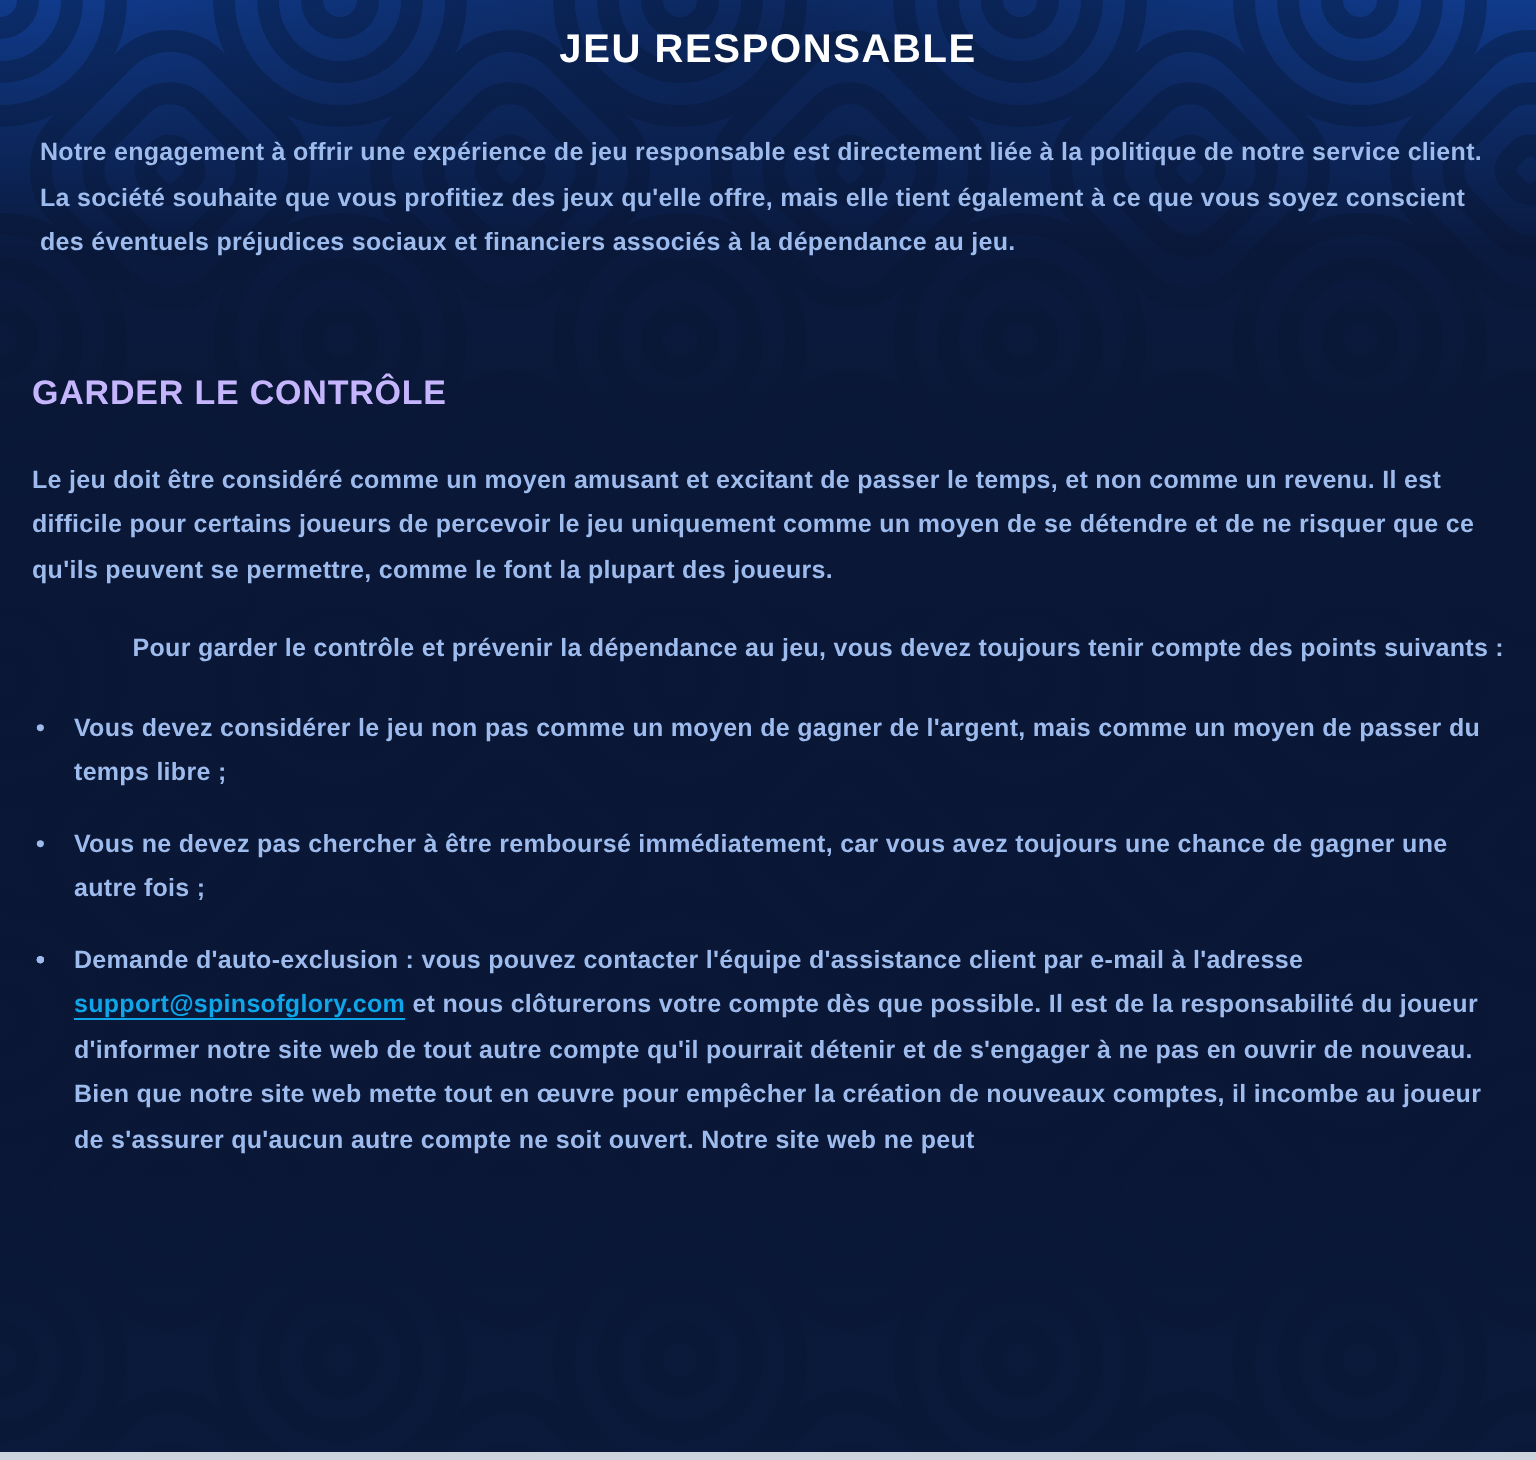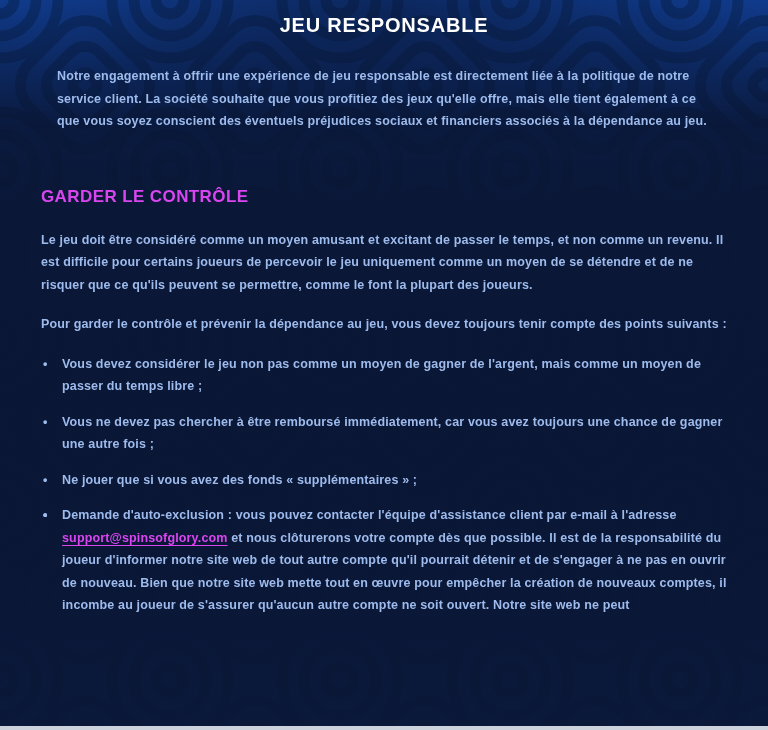--- a/index.html
+++ b/index.html
@@ -19,58 +19,58 @@
         rgba(9,20,48,0.15) 0%,
         rgba(9,20,48,0.55) 9%,
         rgba(9,20,48,0.86) 17%,
         rgba(10,22,52,0.965) 28%,
         rgba(10,22,52,0.985) 55%,
         rgba(10,22,52,0.975) 80%,
         rgba(10,22,52,0.93) 100%);
   }
   .content {
     position:relative; z-index:2;
-    padding:0 41px;
+    padding:0 16px;
     color:#9dbbec;
     font-size:12.5px;
     font-weight:700;
     line-height:22.5px;
     letter-spacing:0.15px;
   }
   .page-title {
     margin:0; padding-top:13px;
     text-align:center;
     color:#ffffff;
     font-size:20px; line-height:24px;
     font-weight:700; letter-spacing:0.8px;
   }
-  .intro { margin:28px 16px 0; }
+  .intro { margin:28px 4px 0; }
   .section-heading {
     margin:54px 0 0;
-    color:#d946ef;
+    color:#c4b5fd;
     font-size:17px; line-height:20px;
     font-weight:700; letter-spacing:0.4px;
   }
   .para-1 { margin:22px 0 16px; }
-  .para-2 { margin:17px 0 0; }
+  .para-2 { margin:17px 0 0;text-align:right; }
   .guidelines {
     margin:17px 0 0; padding:0;
     list-style:none;
   }
   .guidelines li {
     position:relative;
     padding-left:21px;
     margin:0 0 13px 0;
   }
   .guidelines li:last-child { margin-bottom:0; }
   .guidelines li .bullet-dot {
     position:absolute; left:2px; top:0;
   }
   .support-link {
-    color:#d946ef;
+    color:#0ea5e9;
     text-decoration:underline;
     text-decoration-thickness:1px;
     text-underline-offset:3px;
     cursor:pointer;
   }
   .bottom-strip {
     position:absolute; left:0; right:0; bottom:0;
     height:4px; z-index:3;
     background:#ccd3dc;
   }
@@ -124,21 +124,20 @@
       <li>
         <span class="bullet-dot">•</span>
         <span>Vous devez considérer le jeu non pas comme un moyen de gagner de l'argent, mais comme un moyen de passer du temps libre ;</span>
       </li>
       <li>
         <span class="bullet-dot">•</span>
         <span>Vous ne devez pas chercher à être remboursé immédiatement, car vous avez toujours une chance de gagner une autre fois ;</span>
       </li>
       <li>
         <span class="bullet-dot">•</span>
-        <span>Ne jouer que si vous avez des fonds « supplémentaires » ;</span>
       </li>
       <li>
         <span class="bullet-dot">•</span>
       </li>
       <li>
         <span class="bullet-dot">•</span>
       </li>
       <li>
         <span class="bullet-dot">•</span>
         <span>Demande d'auto-exclusion : vous pouvez contacter l'équipe d'assistance client par e-mail à l'adresse </span><a class="support-link" href="#">support@spinsofglory.com</a><span> et nous clôturerons votre compte dès que possible. Il est de la responsabilité du joueur d'informer notre site web de tout autre compte qu'il pourrait détenir et de s'engager à ne pas en ouvrir de nouveau. Bien que notre site web mette tout en œuvre pour empêcher la création de nouveaux comptes, il incombe au joueur de s'assurer qu'aucun autre compte ne soit ouvert. Notre site web ne peut</span>

